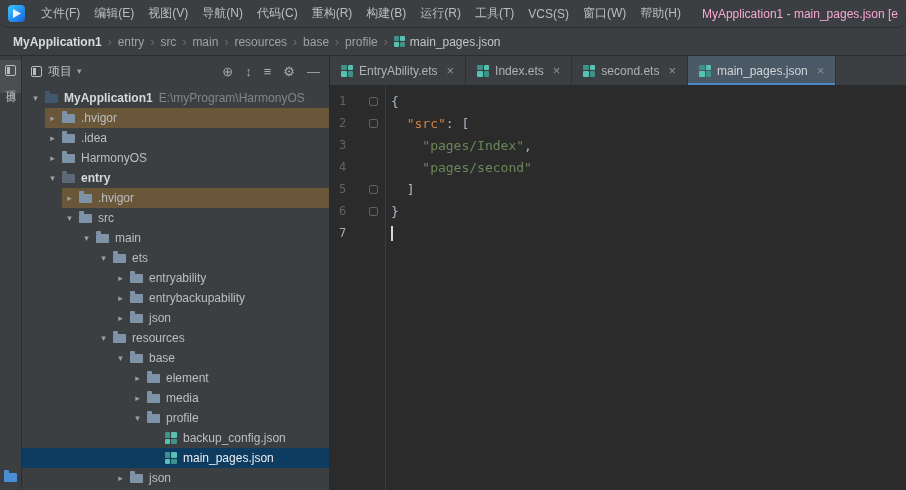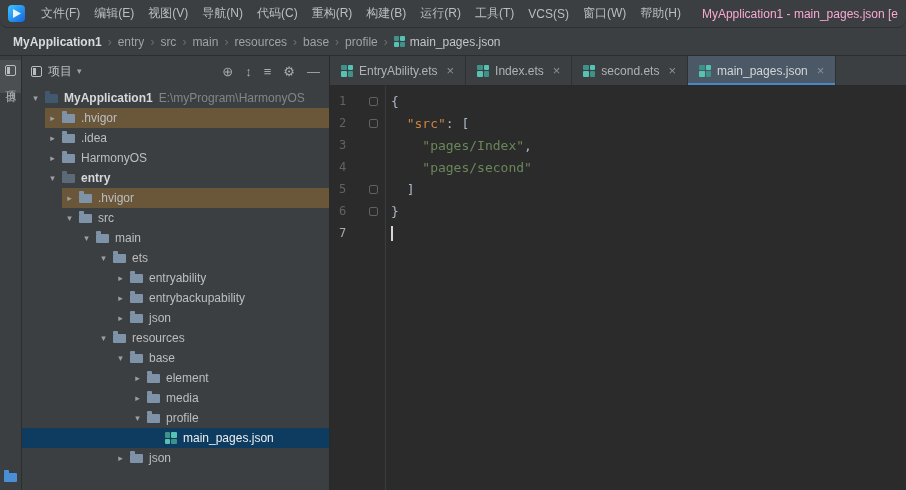--- a/index.html
+++ b/index.html
@@ -344,20 +344,35 @@
           <div class="tree-row">
             <span class="indent" style="width: 108px;"></span>
             <span class="row-body">
               <span class="chev">▾</span>
               <span class="t-icon">
                 <span class="fold-shape"></span>
               </span>
               <span class="t-label">profile</span>
             </span>
           </div>
+          <div class="tree-row">
+            <span class="indent" style="width: 125px;"></span>
+            <span class="row-body">
+              <span class="chev"></span>
+              <span class="t-icon">
+                <span class="grid-icon">
+                  <i></i>
+                  <i></i>
+                  <i></i>
+                  <i></i>
+                </span>
+              </span>
+              <span class="t-label">backup_config.json</span>
+            </span>
+          </div>
           <div class="tree-row sel">
             <span class="indent" style="width: 125px;"></span>
             <span class="row-body">
               <span class="chev"></span>
               <span class="t-icon">
                 <span class="grid-icon">
                   <i></i>
                   <i></i>
                   <i></i>
                   <i></i>

